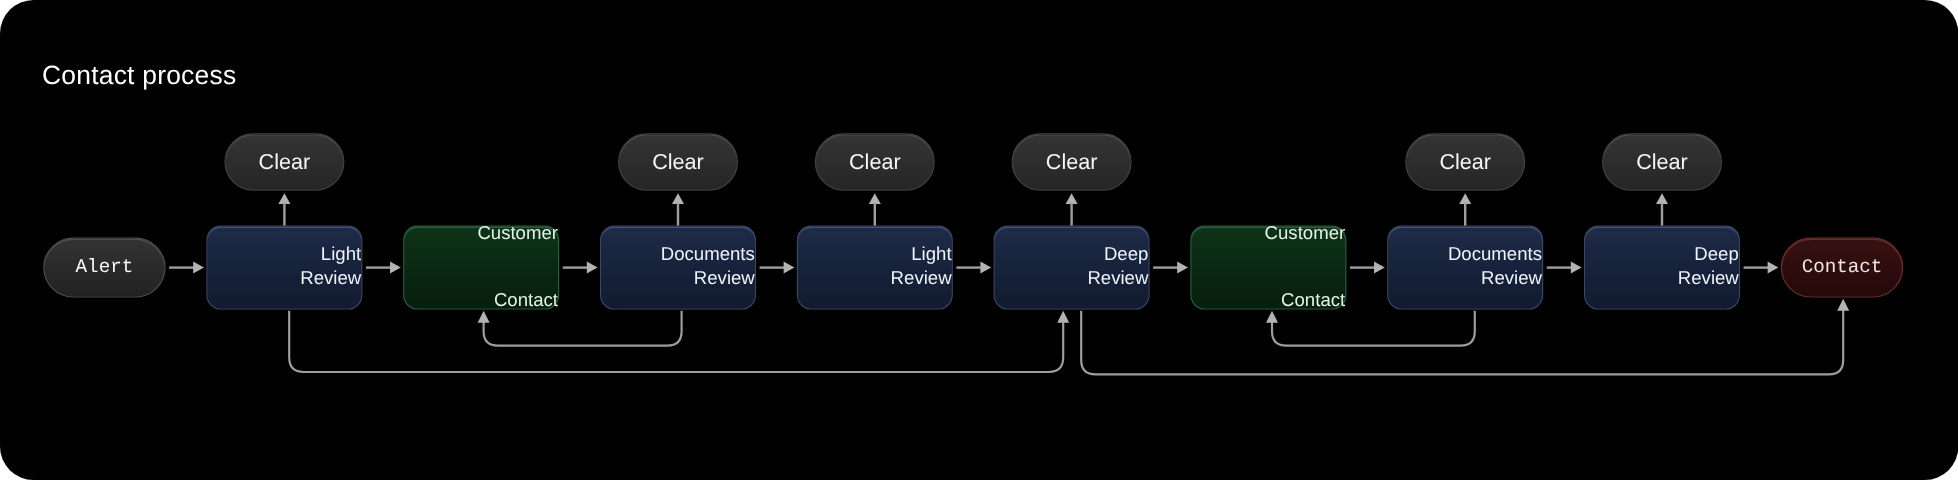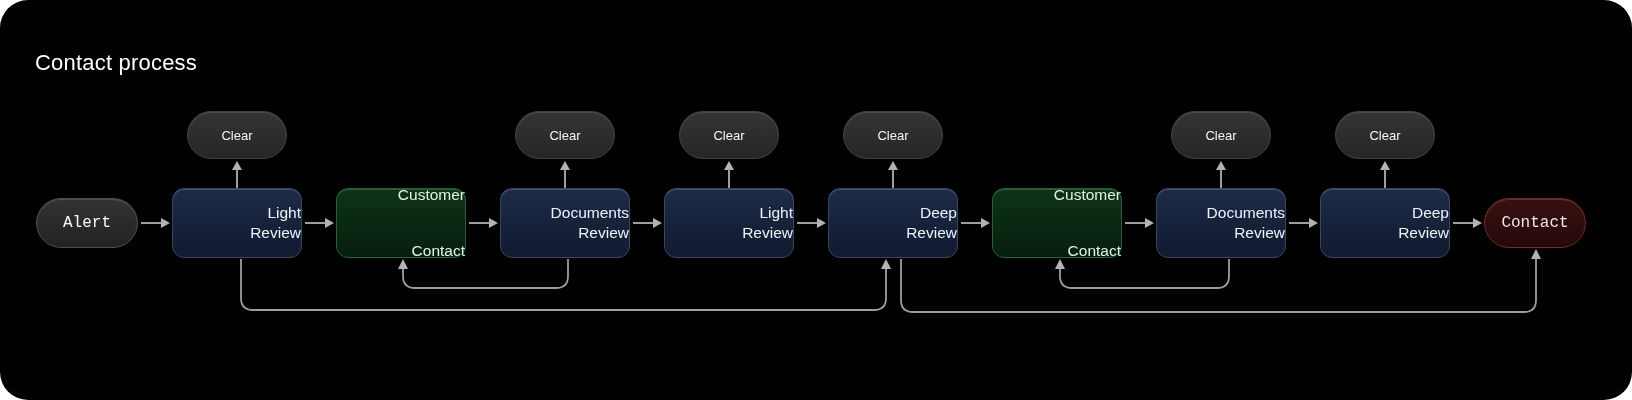--- a/index.html
+++ b/index.html
@@ -63,21 +63,21 @@
 
   .clear-stack {
     position:absolute; bottom:100%; left:50%; transform:translateX(-50%);
     display:flex; flex-direction:column; align-items:center;
   }
   .clear-pill {
     width:100px; height:48px; border-radius:24px; box-sizing:border-box;
     background:linear-gradient(180deg,var(--clear-top,#343434) 0%, var(--clear-bottom,#262626) 100%);
     border:1px solid var(--clear-border,#424242);
     box-shadow:inset 0 1px 0 rgba(255,255,255,.12);
-    color:#f6f6f6; font-size:13px;
+    color:#f6f6f6; font-size:18px;
     display:flex; align-items:center; justify-content:center;
   }
   .up-arrow { position:relative; width:12px; height:29px; }
   .up-arrow .head {
     position:absolute; top:2px; left:50%; transform:translateX(-50%);
     width:0; height:0;
     border-left:5px solid transparent; border-right:5px solid transparent;
     border-bottom:9px solid var(--arrowhead,#b3b3b3);
   }
   .up-arrow .line {

